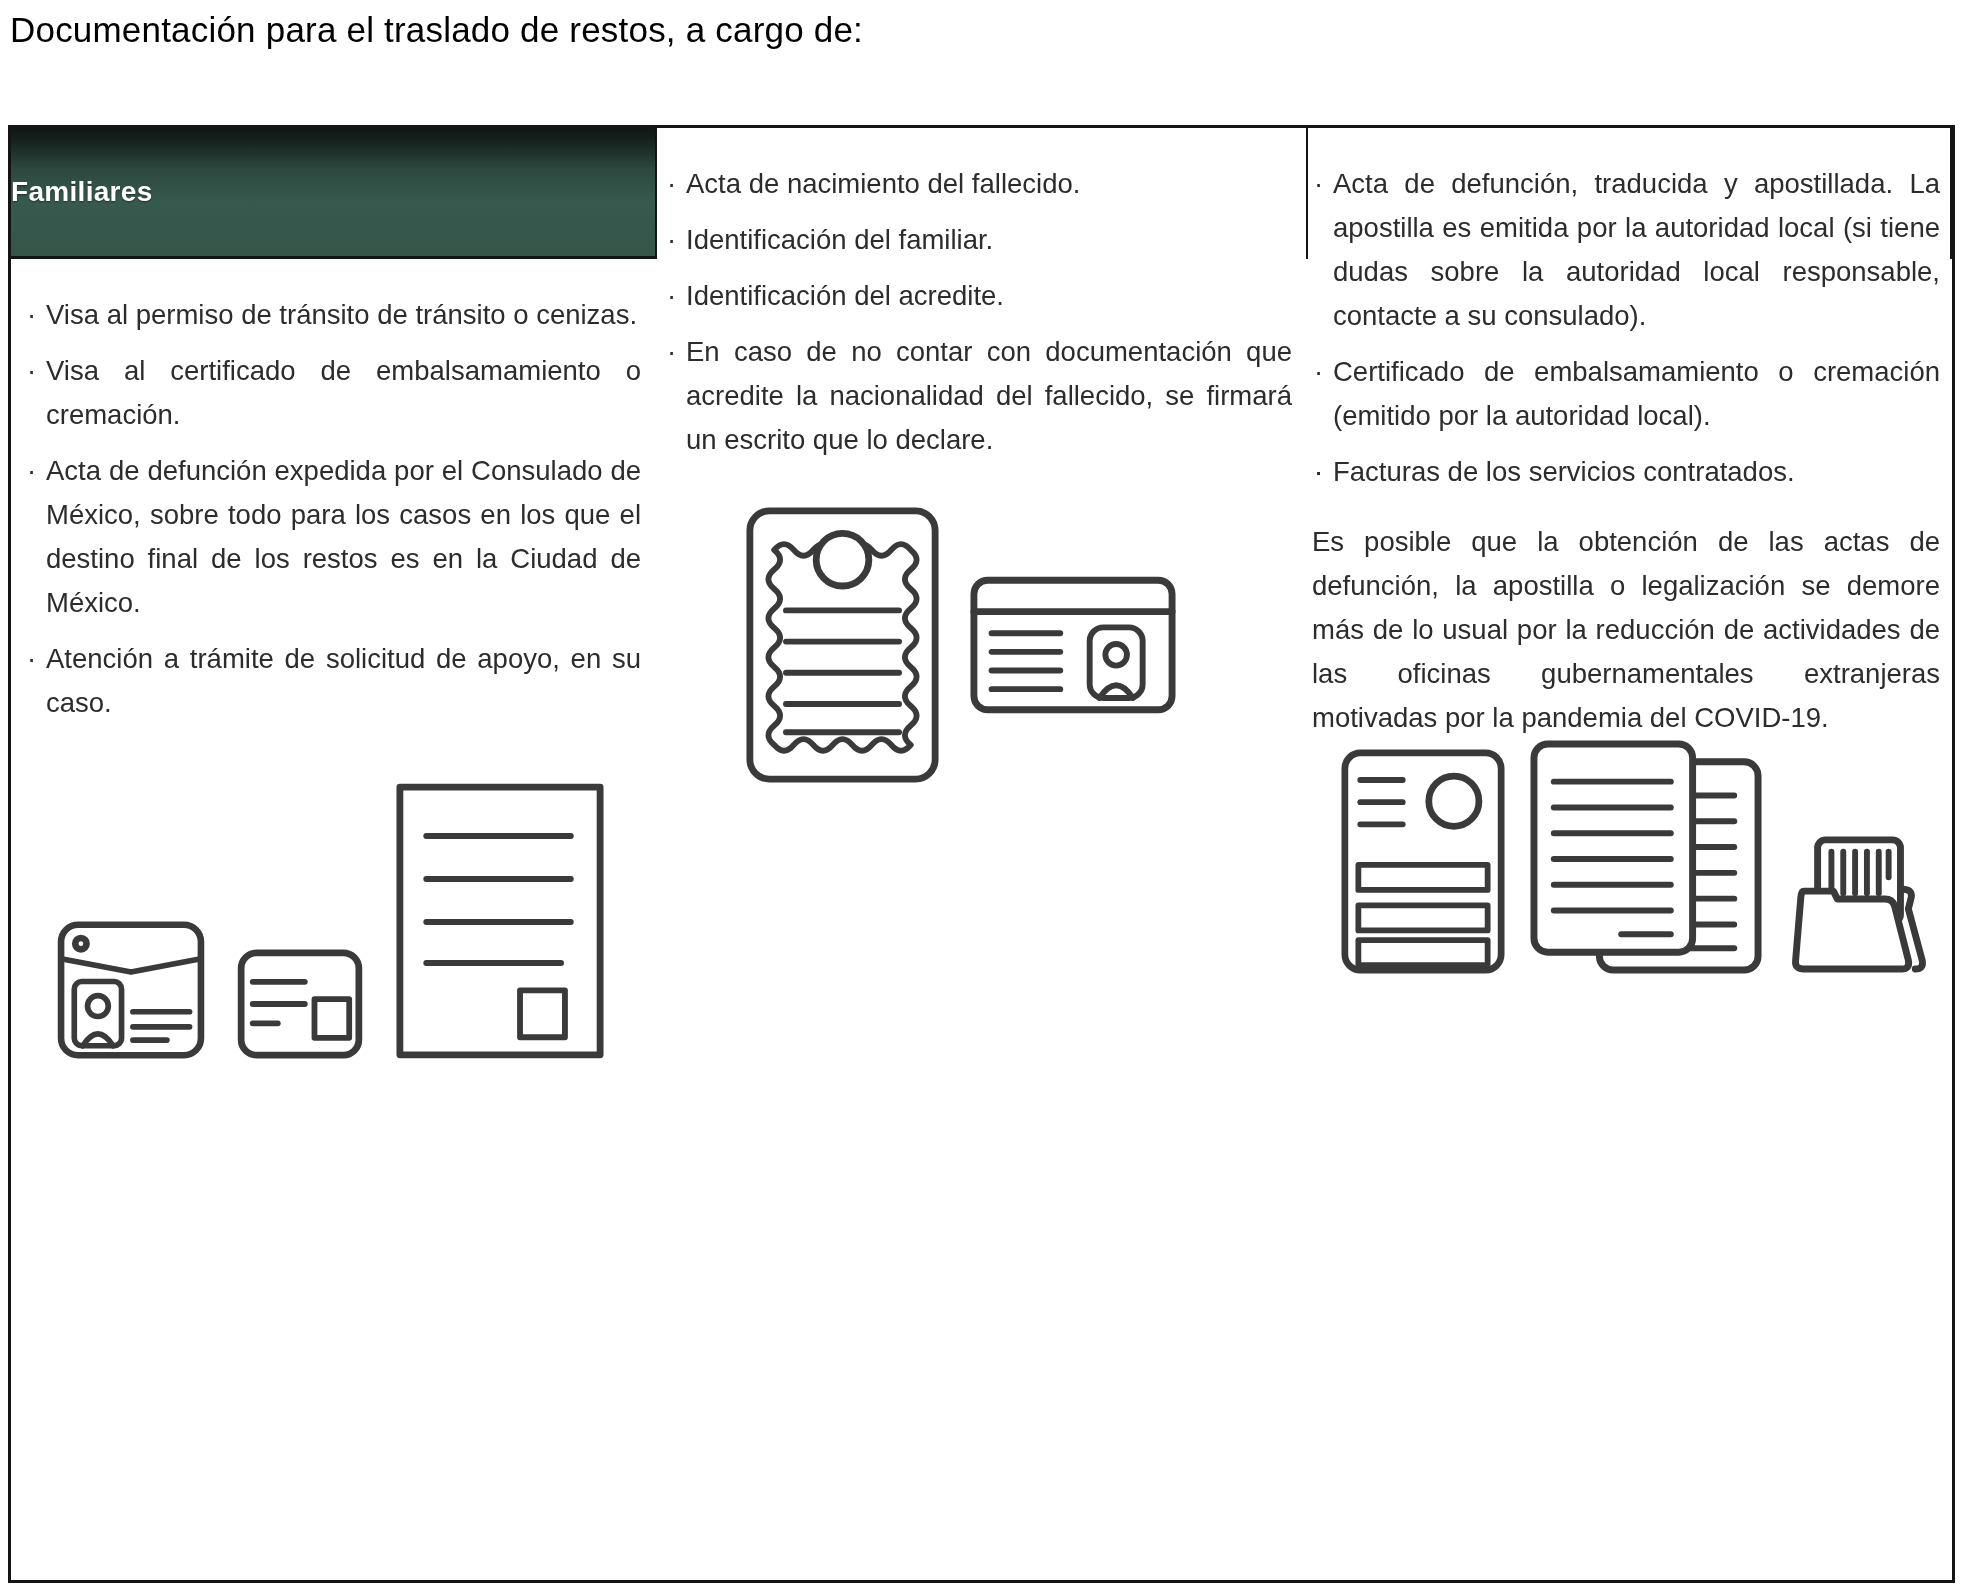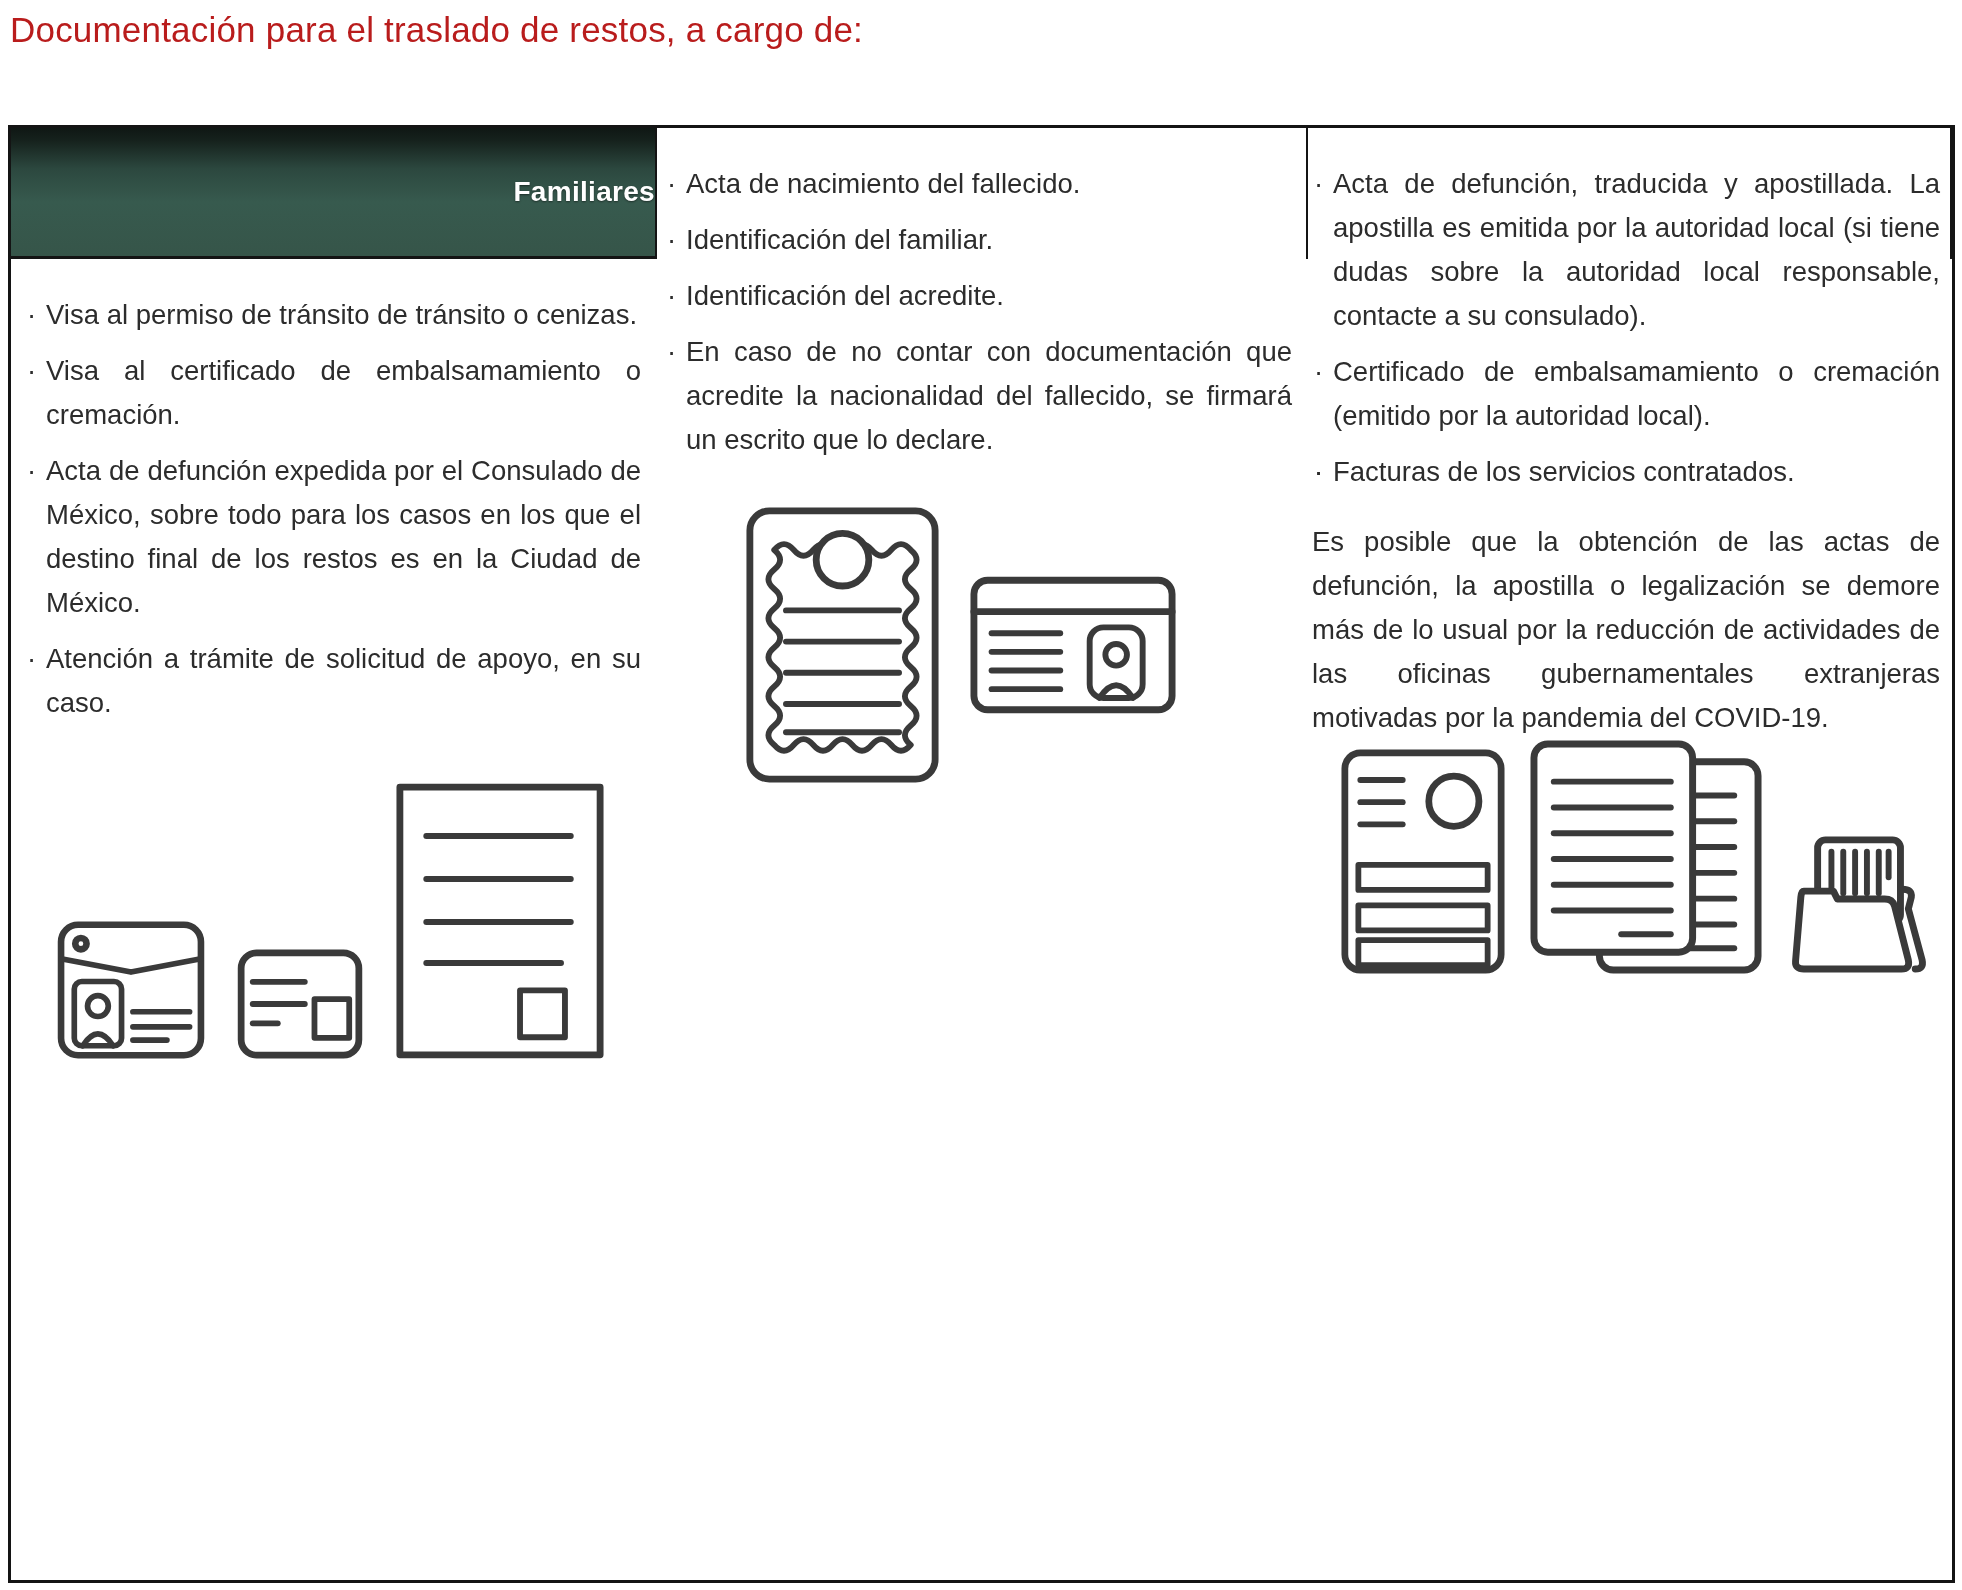--- a/index.html
+++ b/index.html
@@ -3,36 +3,36 @@
 <meta charset="utf-8">
 <style>
   html,body{margin:0;padding:0;background:#ffffff;}
   body{
     width:1962px;height:1590px;overflow:hidden;position:relative;
     font-family:"Liberation Sans","DejaVu Sans",sans-serif;
     color:#2c2c2c;
   }
   .title{
     margin:0;padding:10px 0 0 10px;
-    font-size:35px;font-weight:400;color:#b91c1c;letter-spacing:.2px;
+    font-size:35px;font-weight:400;color:#000000;letter-spacing:.2px;
   }
   .table{
     position:absolute;left:8px;top:125px;
     width:1947px;height:1458px;
     border:3px solid #141414;
     display:grid;
     grid-template-columns:646px 651px 1fr;
     grid-template-rows:131px 1fr;
     background:#fff;
     box-sizing:border-box;
   }
   .th{
     background:linear-gradient(180deg,#0f1714 0%,#16221d 10%,#2c483f 32%,#375a4e 58%,#365549 100%);
     border-bottom:3px solid #141414;
-    display:flex;align-items:center;justify-content:flex-end;
+    display:flex;align-items:center;justify-content:flex-start;
     color:#ffffff;font-weight:700;font-size:28px;letter-spacing:.3px;
     text-shadow:0 1px 2px rgba(0,0,0,.45);
   }
   .th.b,.td.b{border-right:2px solid #141414;}
   .td{
     display:flex;flex-direction:column;
     padding-top:34px;
     box-sizing:border-box;
     font-size:27.5px;line-height:44px;
   }

